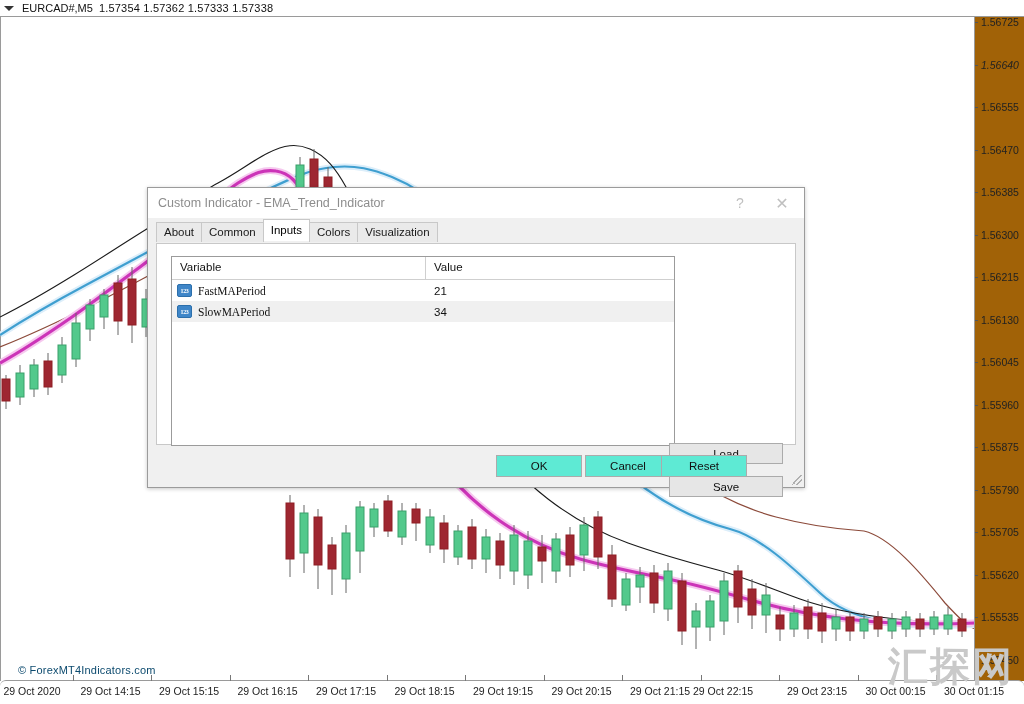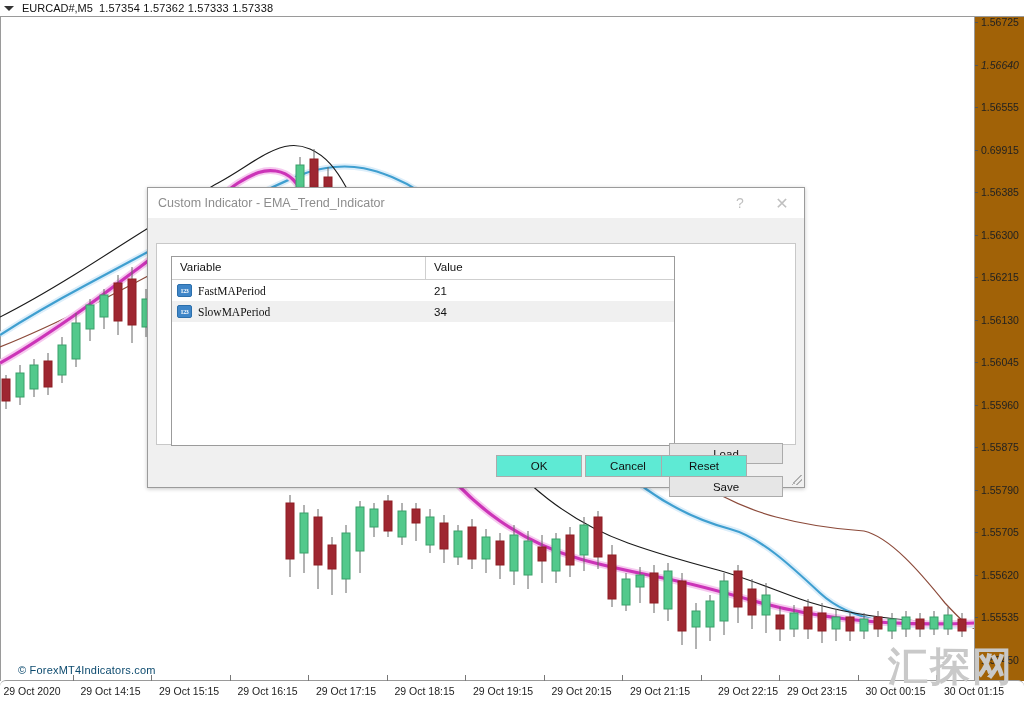--- a/index.html
+++ b/index.html
@@ -350,21 +350,21 @@
           <rect x="958" y="602" width="8" height="12" fill="#9e2731" stroke="#8f1f25"></rect>
         </g>
       </g>
     </svg>
   </div>
 
   <div id="price-scale">
       <div class="pl" style="top: 5px;">1.56725</div>
       <div class="pl" style="top: 47.5px; font-style: italic;">1.56640</div>
       <div class="pl" style="top: 90px;">1.56555</div>
-      <div class="pl" style="top: 132.5px;">0.69915</div>
+      <div class="pl" style="top: 132.5px;">1.56470</div>
       <div class="pl" style="top: 175px;">1.56385</div>
       <div class="pl" style="top: 217.5px;">1.56300</div>
       <div class="pl" style="top: 260px;">1.56215</div>
       <div class="pl" style="top: 302.5px;">1.56130</div>
       <div class="pl" style="top: 345px;">1.56045</div>
       <div class="pl" style="top: 387.5px;">1.55960</div>
       <div class="pl" style="top: 430px;">1.55875</div>
       <div class="pl" style="top: 472.5px;">1.55790</div>
       <div class="pl" style="top: 515px;">1.55705</div>
       <div class="pl" style="top: 557.5px;">1.55620</div>
@@ -383,41 +383,48 @@
       <div class="tl" style="left: 346px;">29 Oct 17:15</div>
       <div class="tick" style="left: 308px;"></div>
       <div class="tl" style="left: 424.5px;">29 Oct 18:15</div>
       <div class="tick" style="left: 386.5px;"></div>
       <div class="tl" style="left: 503px;">29 Oct 19:15</div>
       <div class="tick" style="left: 465px;"></div>
       <div class="tl" style="left: 581.5px;">29 Oct 20:15</div>
       <div class="tick" style="left: 543.5px;"></div>
       <div class="tl" style="left: 660px;">29 Oct 21:15</div>
       <div class="tick" style="left: 622px;"></div>
-      <div class="tl" style="left: 748px;">29 Oct 22:15</div>
+      <div class="tl" style="left: 723px;">29 Oct 22:15</div>
       <div class="tick" style="left: 700.5px;"></div>
       <div class="tl" style="left: 817px;">29 Oct 23:15</div>
       <div class="tick" style="left: 779px;"></div>
       <div class="tl" style="left: 895.5px;">30 Oct 00:15</div>
       <div class="tick" style="left: 857.5px;"></div>
       <div class="tl" style="left: 974px;">30 Oct 01:15</div>
       <div class="tick" style="left: 936px;"></div>
     </div>
 
   <div id="copyright">© ForexMT4Indicators.com</div>
   <div id="watermark">汇探网</div>
 </div>
 
 <div id="dialog">
   <div id="dlg-titlebar">
     <span id="dlg-title">Custom Indicator - EMA_Trend_Indicator</span>
     <span class="tb-btn" id="help-btn">?</span>
     <span class="tb-btn" id="close-btn">✕</span>
   </div>
 
+  <div id="tabstrip">
+    <div class="tab">About</div>
+    <div class="tab">Common</div>
+    <div class="tab active">Inputs</div>
+    <div class="tab">Colors</div>
+    <div class="tab">Visualization</div>
+  </div>
 
   <div id="dlg-body">
 
     <div id="param-table">
       <div id="param-head">
         <div class="hc c1">Variable</div>
         <div class="hc c2">Value</div>
       </div>
       <div class="prow">
         <div class="cell1">

